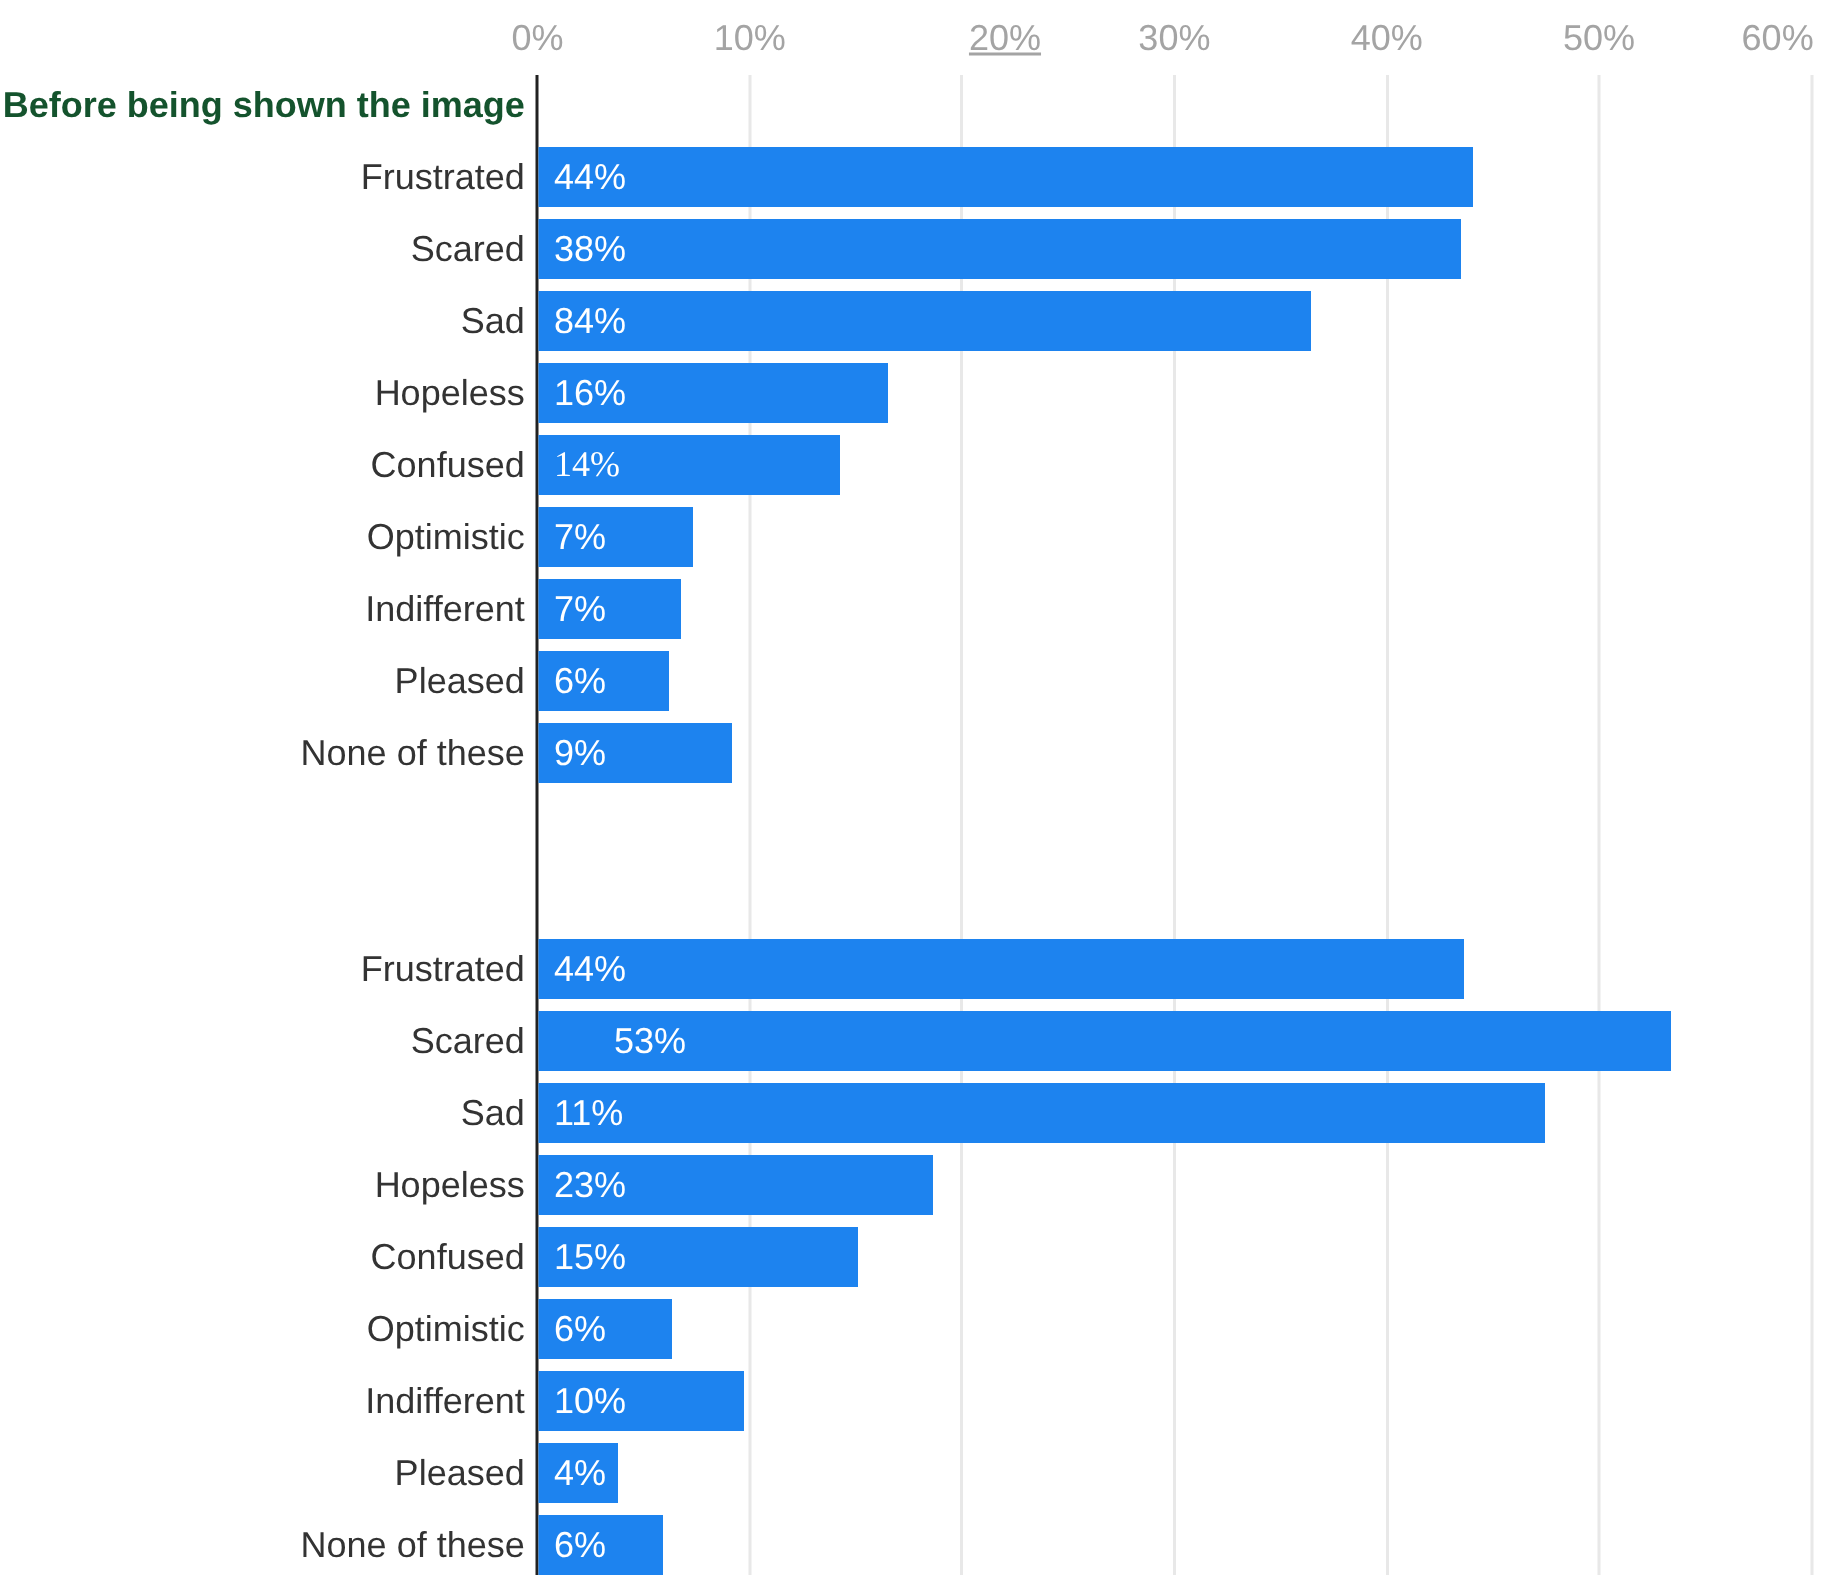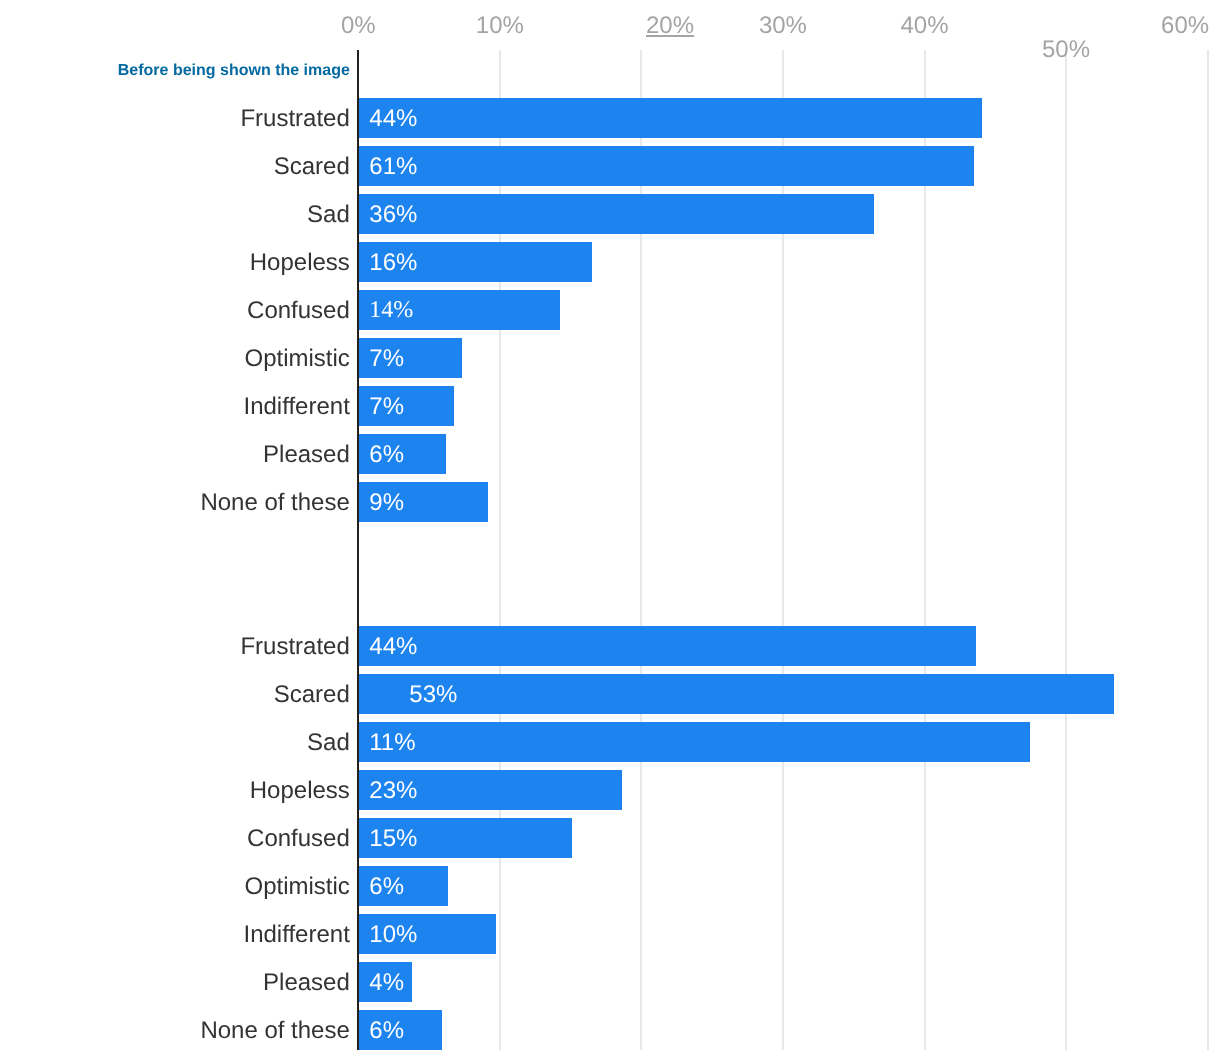--- a/index.html
+++ b/index.html
@@ -41,22 +41,22 @@
   }
   .row-label {
     position: absolute;
     text-align: right;
     white-space: nowrap;
     color: #333333;
     font-size: 24px;
   }
   .row-label.group {
     font-weight: bold;
-    font-size: 16px;
-    color: #0369a1;
+    font-size: 24px;
+    color: #14532d;
   }
   .bar {
     position: absolute;
     background: #1d83ef;
   }
   .bar-value {
     position: absolute;
     color: #ffffff;
     font-size: 24px;
     white-space: nowrap;
@@ -70,40 +70,40 @@
     <div class="tick-label" style="top: 14.3px; width: 120px; left: 298.3px;">0%</div>
     <div class="gridline" style="left: 499px; width: 2px; top: 50px; height: 999.8px;"></div>
     <div class="tick-label" style="top: 14.3px; width: 120px; left: 439.85px;">10%</div>
     <div class="gridline" style="left: 640px; width: 2px; top: 50px; height: 999.8px;"></div>
     <div class="tick-label" style="top: 14.3px; width: 120px; left: 610px; text-decoration: underline;">20%</div>
     <div class="gridline" style="left: 782px; width: 2px; top: 50px; height: 999.8px;"></div>
     <div class="tick-label" style="top: 14.3px; width: 120px; left: 722.95px;">30%</div>
     <div class="gridline" style="left: 924px; width: 2px; top: 50px; height: 999.8px;"></div>
     <div class="tick-label" style="top: 14.3px; width: 120px; left: 864.5px;">40%</div>
     <div class="gridline" style="left: 1065px; width: 2px; top: 50px; height: 999.8px;"></div>
-    <div class="tick-label" style="top: 14.3px; width: 120px; left: 1006.05px; margin-top: 24px;">50%</div>
+    <div class="tick-label" style="top: 14.3px; width: 120px; left: 1006.05px;">50%</div>
     <div class="gridline" style="left: 1207px; width: 2px; top: 50px; height: 999.8px;"></div>
     <div class="tick-label" style="top: 14.3px; width: 120px; left: 1125.1px;">60%</div>
     <div class="row" style="position: absolute; left: 0px; width: 1220px; top: 50px; height: 39.7px;">
       <div class="row-label group" style="top: 0.8px; height: 39.7px; line-height: 39.7px; right: 870.2px;">Before being shown the image</div>
     </div>
     <div class="row" style="position: absolute; left: 0px; width: 1220px; top: 98px; height: 39.7px;">
       <div class="row-label" style="top: 1px; height: 39.7px; line-height: 39.7px; right: 870.2px;">Frustrated</div>
       <div class="bar" style="left: 359.4px; top: 0px; height: 39.7px; width: 622.145px;"></div>
       <div class="bar-value" style="left: 369.3px; top: 1px; height: 39.7px; line-height: 39.7px;">44%</div>
     </div>
     <div class="row" style="position: absolute; left: 0px; width: 1220px; top: 146px; height: 39.7px;">
       <div class="row-label" style="top: 1px; height: 39.7px; line-height: 39.7px; right: 870.2px;">Scared</div>
       <div class="bar" style="left: 359.4px; top: 0px; height: 39.7px; width: 614.642px;"></div>
-      <div class="bar-value" style="left: 369.3px; top: 1px; height: 39.7px; line-height: 39.7px;">61%</div>
+      <div class="bar-value" style="left: 369.3px; top: 1px; height: 39.7px; line-height: 39.7px;">38%</div>
     </div>
     <div class="row" style="position: absolute; left: 0px; width: 1220px; top: 194px; height: 39.7px;">
       <div class="row-label" style="top: 1px; height: 39.7px; line-height: 39.7px; right: 870.2px;">Sad</div>
       <div class="bar" style="left: 359.4px; top: 0px; height: 39.7px; width: 514.425px;"></div>
-      <div class="bar-value" style="left: 369.3px; top: 1px; height: 39.7px; line-height: 39.7px;">36%</div>
+      <div class="bar-value" style="left: 369.3px; top: 1px; height: 39.7px; line-height: 39.7px;">84%</div>
     </div>
     <div class="row" style="position: absolute; left: 0px; width: 1220px; top: 242px; height: 39.7px;">
       <div class="row-label" style="top: 1px; height: 39.7px; line-height: 39.7px; right: 870.2px;">Hopeless</div>
       <div class="bar" style="left: 359.4px; top: 0px; height: 39.7px; width: 232.457px;"></div>
       <div class="bar-value" style="left: 369.3px; top: 1px; height: 39.7px; line-height: 39.7px;">16%</div>
     </div>
     <div class="row" style="position: absolute; left: 0px; width: 1220px; top: 290px; height: 39.7px;">
       <div class="row-label" style="top: 1px; height: 39.7px; line-height: 39.7px; right: 870.2px;">Confused</div>
       <div class="bar" style="left: 359.4px; top: 0px; height: 39.7px; width: 200.467px;"></div>
       <div class="bar-value" style="left: 369.3px; top: 1px; height: 39.7px; line-height: 39.7px; font-family: Liberation Serif, serif;">14%</div>

